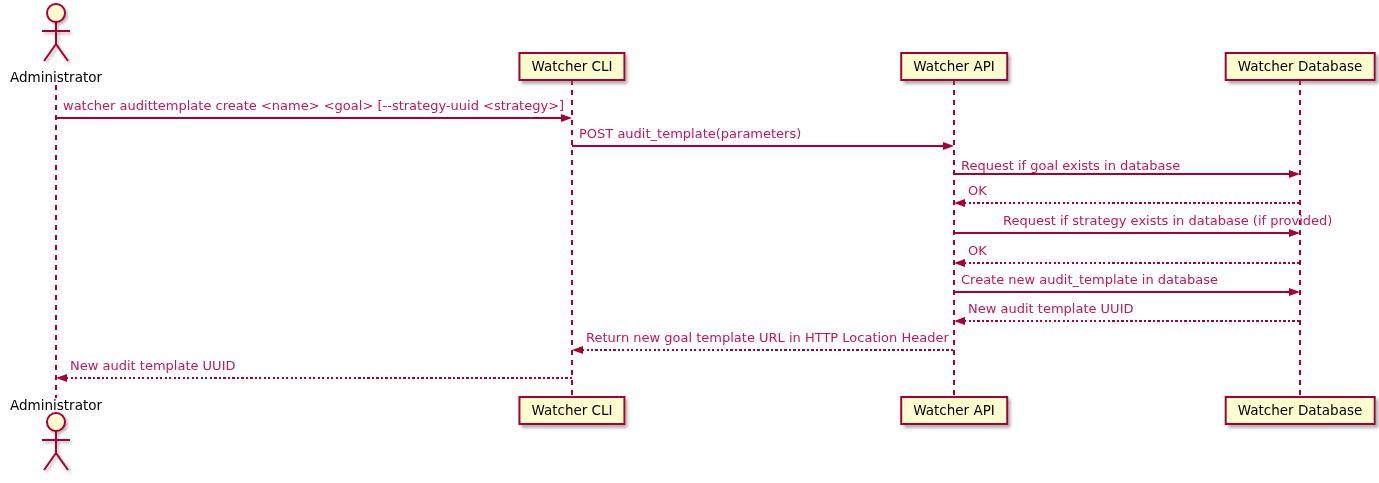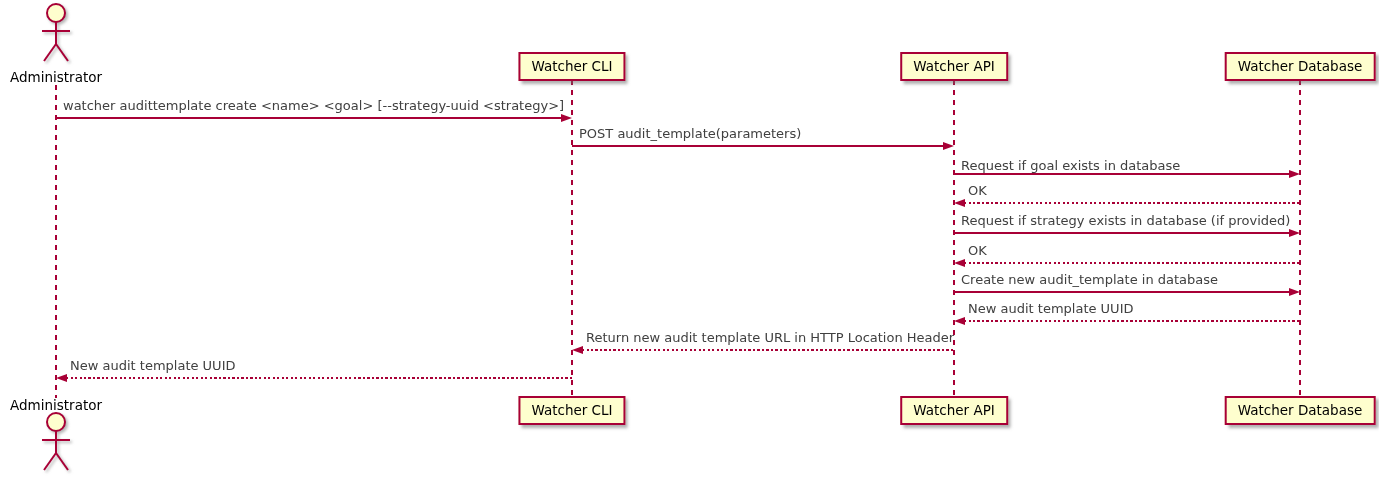--- a/index.html
+++ b/index.html
@@ -32,21 +32,21 @@
     position:absolute;
     transform:translateX(-50%);
     font-size:13.5px;
     white-space:nowrap;
     color:#000;
   }
   .msg-label{
     position:absolute;
     font-size:13px;
     white-space:nowrap;
-    color:#404040;
+    color:#be185d;
   }
   .msg-line{position:absolute;height:1.5px;}
   .arrow{position:absolute;width:0;height:0;}
 </style>
 </head>
 <body>
 
 <div id="stage">
     <div class="lifeline" style="left: 55.3px; top: 85px; height: 313px; background: repeating-linear-gradient(rgb(168, 0, 54) 0px, rgb(168, 0, 54) 5px, transparent 5px, transparent 10px);"></div>
     <div class="lifeline" style="left: 571.3px; top: 80px; height: 318px; background: repeating-linear-gradient(rgb(168, 0, 54) 0px, rgb(168, 0, 54) 5px, transparent 5px, transparent 10px);"></div>
@@ -85,29 +85,29 @@
     <div class="arrow" style="left: 943px; top: 141.5px; border-top: 4.5px solid transparent; border-bottom: 4.5px solid transparent; border-left: 11px solid rgb(168, 0, 54);"></div>
     <div class="msg-label" style="left: 579px; top: 126px; text-align: right;">POST audit_template(parameters)</div>
     <div class="msg-line" style="top: 173.25px; left: 954px; width: 336px; background: rgb(168, 0, 54);"></div>
     <div class="arrow" style="left: 1289px; top: 169.5px; border-top: 4.5px solid transparent; border-bottom: 4.5px solid transparent; border-left: 11px solid rgb(168, 0, 54);"></div>
     <div class="msg-label" style="left: 961px; top: 158px;">Request if goal exists in database</div>
     <div class="msg-line" style="top: 202.25px; left: 964px; width: 336px; background: repeating-linear-gradient(to right, rgb(168, 0, 54) 0px, rgb(168, 0, 54) 2px, transparent 2px, transparent 4.5px);"></div>
     <div class="arrow" style="left: 954px; top: 198.5px; border-top: 4.5px solid transparent; border-bottom: 4.5px solid transparent; border-right: 11px solid rgb(168, 0, 54);"></div>
     <div class="msg-label" style="left: 968px; top: 183px;">OK</div>
     <div class="msg-line" style="top: 232.25px; left: 954px; width: 336px; background: rgb(168, 0, 54);"></div>
     <div class="arrow" style="left: 1289px; top: 228.5px; border-top: 4.5px solid transparent; border-bottom: 4.5px solid transparent; border-left: 11px solid rgb(168, 0, 54);"></div>
-    <div class="msg-label" style="left: 961px; top: 213px;">Request if strategy exists in database (if provided)</div>
+    <div class="msg-label" style="left: 1003px; top: 213px;">Request if strategy exists in database (if provided)</div>
     <div class="msg-line" style="top: 262.25px; left: 964px; width: 336px; background: repeating-linear-gradient(to right, rgb(168, 0, 54) 0px, rgb(168, 0, 54) 2px, transparent 2px, transparent 4.5px);"></div>
     <div class="arrow" style="left: 954px; top: 258.5px; border-top: 4.5px solid transparent; border-bottom: 4.5px solid transparent; border-right: 11px solid rgb(168, 0, 54);"></div>
     <div class="msg-label" style="left: 968px; top: 243px;">OK</div>
     <div class="msg-line" style="top: 291.25px; left: 954px; width: 336px; background: rgb(168, 0, 54);"></div>
     <div class="arrow" style="left: 1289px; top: 287.5px; border-top: 4.5px solid transparent; border-bottom: 4.5px solid transparent; border-left: 11px solid rgb(168, 0, 54);"></div>
     <div class="msg-label" style="left: 961px; top: 272px;">Create new audit_template in database</div>
     <div class="msg-line" style="top: 320.25px; left: 964px; width: 336px; background: repeating-linear-gradient(to right, rgb(168, 0, 54) 0px, rgb(168, 0, 54) 2px, transparent 2px, transparent 4.5px);"></div>
     <div class="arrow" style="left: 954px; top: 316.5px; border-top: 4.5px solid transparent; border-bottom: 4.5px solid transparent; border-right: 11px solid rgb(168, 0, 54);"></div>
     <div class="msg-label" style="left: 968px; top: 301px;">New audit template UUID</div>
     <div class="msg-line" style="top: 349.25px; left: 582px; width: 372px; background: repeating-linear-gradient(to right, rgb(168, 0, 54) 0px, rgb(168, 0, 54) 2px, transparent 2px, transparent 4.5px);"></div>
     <div class="arrow" style="left: 572px; top: 345.5px; border-top: 4.5px solid transparent; border-bottom: 4.5px solid transparent; border-right: 11px solid rgb(168, 0, 54);"></div>
-    <div class="msg-label" style="left: 586px; top: 330px;">Return new audit template URL in HTTP Location Header</div>
+    <div class="msg-label" style="left: 586px; top: 330px;">Return new goal template URL in HTTP Location Header</div>
     <div class="msg-line" style="top: 377.25px; left: 66px; width: 506px; background: repeating-linear-gradient(to right, rgb(168, 0, 54) 0px, rgb(168, 0, 54) 2px, transparent 2px, transparent 4.5px);"></div>
     <div class="arrow" style="left: 56px; top: 373.5px; border-top: 4.5px solid transparent; border-bottom: 4.5px solid transparent; border-right: 11px solid rgb(168, 0, 54);"></div>
     <div class="msg-label" style="left: 70px; top: 358px;">New audit template UUID</div>
   </div>
 
 </body></html>

